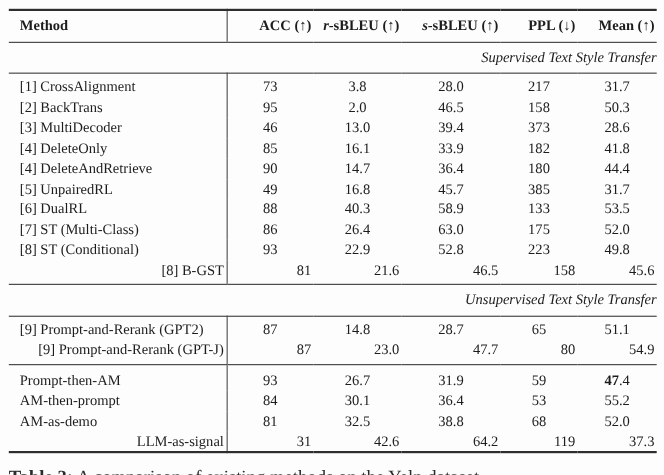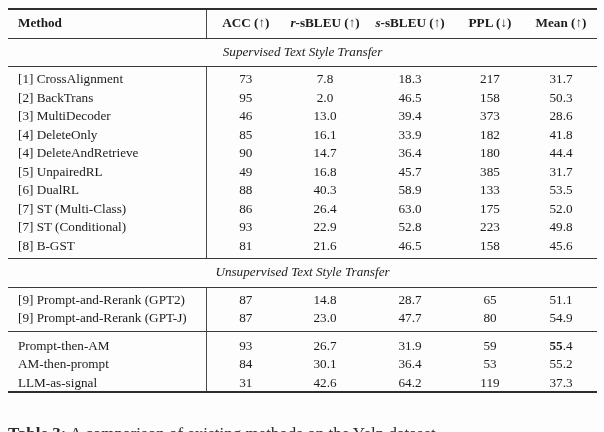--- a/index.html
+++ b/index.html
@@ -38,50 +38,50 @@
   col.c-mean   { width: 72px; }
 
   th, td {
     line-height: 16.5px;
     vertical-align: middle;
   }
   thead th {
     font-weight: bold;
     padding: 5px 2px 6px 2px;
     border-bottom: 1.2px solid #3a3a3a;
-    text-align: center;
+    text-align: right;
     white-space: nowrap;
   }
   thead th.method-col {
     text-align: left;
     padding-left: 10px;
   }
   thead th em, td em { font-style: italic; }
   .first-data {
     border-left: 1.2px solid #4a4a4a;
   }
   td.section-title {
-    text-align: center;
+    text-align: right;
     font-style: italic;
     padding: 5px 0 6px 0;
     border-top: 1.2px solid #3a3a3a;
     border-bottom: 1.2px solid #3a3a3a;
   }
   tbody td {
     padding: 1px 2px;
     text-align: center;
     white-space: nowrap;
   }
   tbody td.method-col {
     text-align: left;
     padding-left: 10px;
   }
   tbody tr.first-row td { padding-top: 4px; }
   tbody tr.last-row td { padding-bottom: 4px; }
-  tbody tr.last-row td { border-bottom: 1.2px solid #3a3a3a; }
+  tbody tr.last-row td { border-bottom: 1.2px solid #3a3a3a; text-align: right; }
   tbody.final-block tr.first-row td { padding-top: 6px; }
   tbody.final-block tr.last-row td { padding-bottom: 0; border-bottom: none; }
   tbody td b { font-weight: bold; }
 
   .caption {
     position: absolute;
     left: 8px;
     top: 424px;
     width: 589px;
     font-size: 17px;
@@ -114,22 +114,22 @@
           <th class="data-col">Mean (↑)</th>
         </tr>
       </thead>
   <tbody>
         <tr>
           <td colspan="6" class="section-title">Supervised Text Style Transfer</td>
         </tr>
         <tr class="first-row">
           <td class="method-col">[1] CrossAlignment</td>
           <td class="data-col first-data">73</td>
-          <td class="data-col">7.8</td>
-          <td class="data-col">18.3</td>
+          <td class="data-col">3.8</td>
+          <td class="data-col">28.0</td>
           <td class="data-col">217</td>
           <td class="data-col">31.7</td>
         </tr>
         <tr>
           <td class="method-col">[2] BackTrans</td>
           <td class="data-col first-data">95</td>
           <td class="data-col">2.0</td>
           <td class="data-col">46.5</td>
           <td class="data-col">158</td>
           <td class="data-col">50.3</td>
@@ -176,21 +176,21 @@
         </tr>
         <tr>
           <td class="method-col">[7] ST (Multi-Class)</td>
           <td class="data-col first-data">86</td>
           <td class="data-col">26.4</td>
           <td class="data-col">63.0</td>
           <td class="data-col">175</td>
           <td class="data-col">52.0</td>
         </tr>
         <tr>
-          <td class="method-col">[7] ST (Conditional)</td>
+          <td class="method-col">[8] ST (Conditional)</td>
           <td class="data-col first-data">93</td>
           <td class="data-col">22.9</td>
           <td class="data-col">52.8</td>
           <td class="data-col">223</td>
           <td class="data-col">49.8</td>
         </tr>
         <tr class="last-row">
           <td class="method-col">[8] B-GST</td>
           <td class="data-col first-data">81</td>
           <td class="data-col">21.6</td>
@@ -220,29 +220,37 @@
           <td class="data-col">54.9</td>
         </tr>
       </tbody>
       <tbody class="final-block">
         <tr class="first-row">
           <td class="method-col">Prompt-then-AM</td>
           <td class="data-col first-data">93</td>
           <td class="data-col">26.7</td>
           <td class="data-col">31.9</td>
           <td class="data-col">59</td>
-          <td class="data-col"><b>55</b><span>.4</span></td>
+          <td class="data-col"><b>47</b><span>.4</span></td>
         </tr>
         <tr>
           <td class="method-col">AM-then-prompt</td>
           <td class="data-col first-data">84</td>
           <td class="data-col">30.1</td>
           <td class="data-col">36.4</td>
           <td class="data-col">53</td>
           <td class="data-col">55.2</td>
+        </tr>
+        <tr>
+          <td class="method-col">AM-as-demo</td>
+          <td class="data-col first-data">81</td>
+          <td class="data-col">32.5</td>
+          <td class="data-col">38.8</td>
+          <td class="data-col">68</td>
+          <td class="data-col">52.0</td>
         </tr>
         <tr class="last-row">
           <td class="method-col">LLM-as-signal</td>
           <td class="data-col first-data">31</td>
           <td class="data-col">42.6</td>
           <td class="data-col">64.2</td>
           <td class="data-col">119</td>
           <td class="data-col">37.3</td>
         </tr>
       </tbody>

